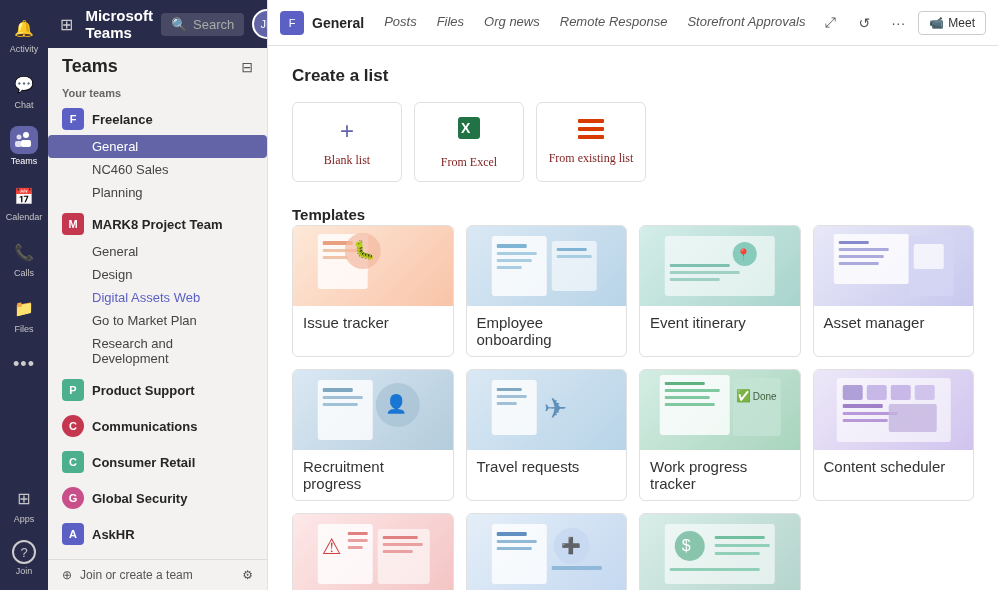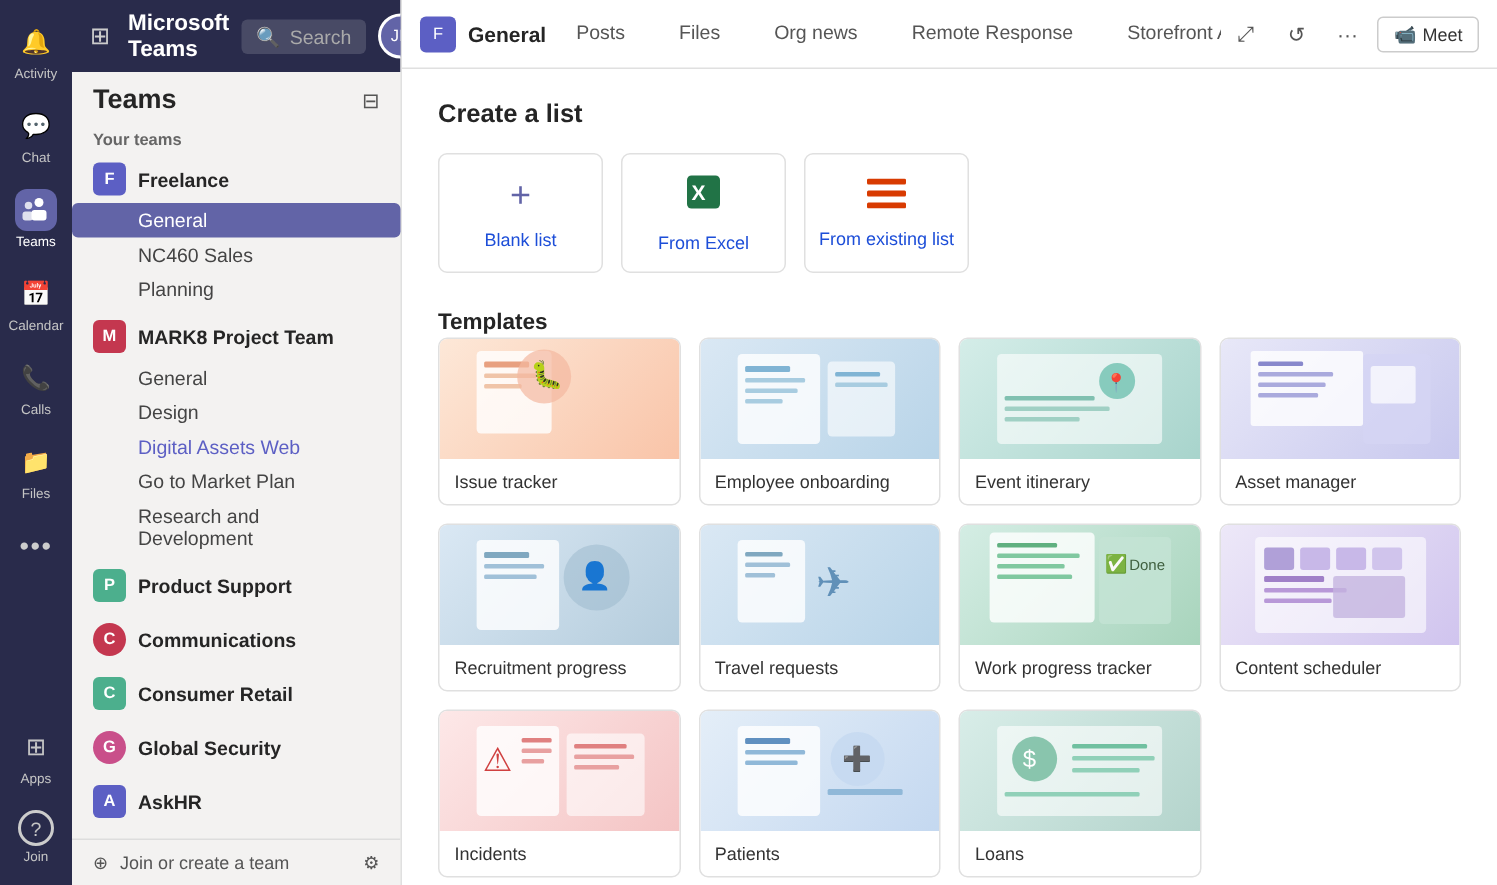--- a/index.html
+++ b/index.html
@@ -153,21 +153,21 @@
       gap: 2px;
       flex-shrink: 0;
     }
     .ch-icon {
       width: 24px; height: 24px; border-radius: 4px;
       background: #6264a7; color: #fff; font-size: 11px;
       display: flex; align-items: center; justify-content: center;
       margin-right: 6px; flex-shrink: 0;
     }
     .ch-title { font-size: 14px; font-weight: 600; color: #252525; margin-right: 8px; }
-    .tab-list { display: flex; align-items: center; gap: 16px; flex: 1; overflow: hidden; }
+    .tab-list { display: flex; align-items: center; gap: 0; flex: 1; overflow: hidden; font-style: italic; }
     .tab-item {
       padding: 0 10px;
       height: 46px;
       display: flex;
       align-items: center;
       font-size: 13px;
       color: #555;
       cursor: pointer;
       border-bottom: 2px solid transparent;
       white-space: nowrap;
@@ -194,39 +194,39 @@
     .create-list-title {
       font-size: 17px; font-weight: 600; color: #252525; margin-bottom: 16px;
     }
     .list-options { display: flex; gap: 12px; margin-bottom: 24px; }
     .list-option-card {
       width: 110px; height: 80px;
       border: 1px solid #e0e0e0; border-radius: 6px;
       display: flex; flex-direction: column; align-items: center; justify-content: center;
       cursor: pointer; background: #fff; gap: 8px;
     }
-    .list-option-label { font-size: 12px; color: #1d4ed8; font-weight: 400; }
+    .list-option-label { font-size: 12px; color: #7f1d1d; font-weight: 400; font-family: Liberation Serif, serif; }
     .plus-icon { color: #6264a7; font-size: 24px; font-weight: 300; }
     .excel-icon { color: #217346; font-size: 22px; }
 
     .templates-title { font-size: 15px; font-weight: 600; color: #252525; margin-bottom: 2px; }
     .templates-grid {
       display: grid;
       grid-template-columns: repeat(4, 1fr);
       gap: 12px;
     }
     .template-card {
       border: 1px solid #e0e0e0; border-radius: 6px;
       cursor: pointer; overflow: hidden; background: #fff;
     }
     .template-preview {
       height: 80px; overflow: hidden; position: relative;
     }
     .template-label {
-      padding: 8px 10px; font-size: 12px; color: #333; font-weight: 400;
+      padding: 8px 10px; font-size: 15px; color: #333; font-weight: 400;
     }
 
     
     .tpl-issue { background: linear-gradient(135deg, #fde8d8 0%, #f9c4a8 100%); }
     .tpl-employee { background: linear-gradient(135deg, #dae8f4 0%, #b8d4e8 100%); }
     .tpl-event { background: linear-gradient(135deg, #d4ede8 0%, #a8d4cc 100%); }
     .tpl-asset { background: linear-gradient(135deg, #e8e8f8 0%, #c8c8ee 100%); }
     .tpl-recruit { background: linear-gradient(135deg, #dae8f4 0%, #b4ccdc 100%); }
     .tpl-travel { background: linear-gradient(135deg, #dae8f4 0%, #b8d4e8 100%); }
     .tpl-work { background: linear-gradient(135deg, #d4ede4 0%, #a8d4bc 100%); }

